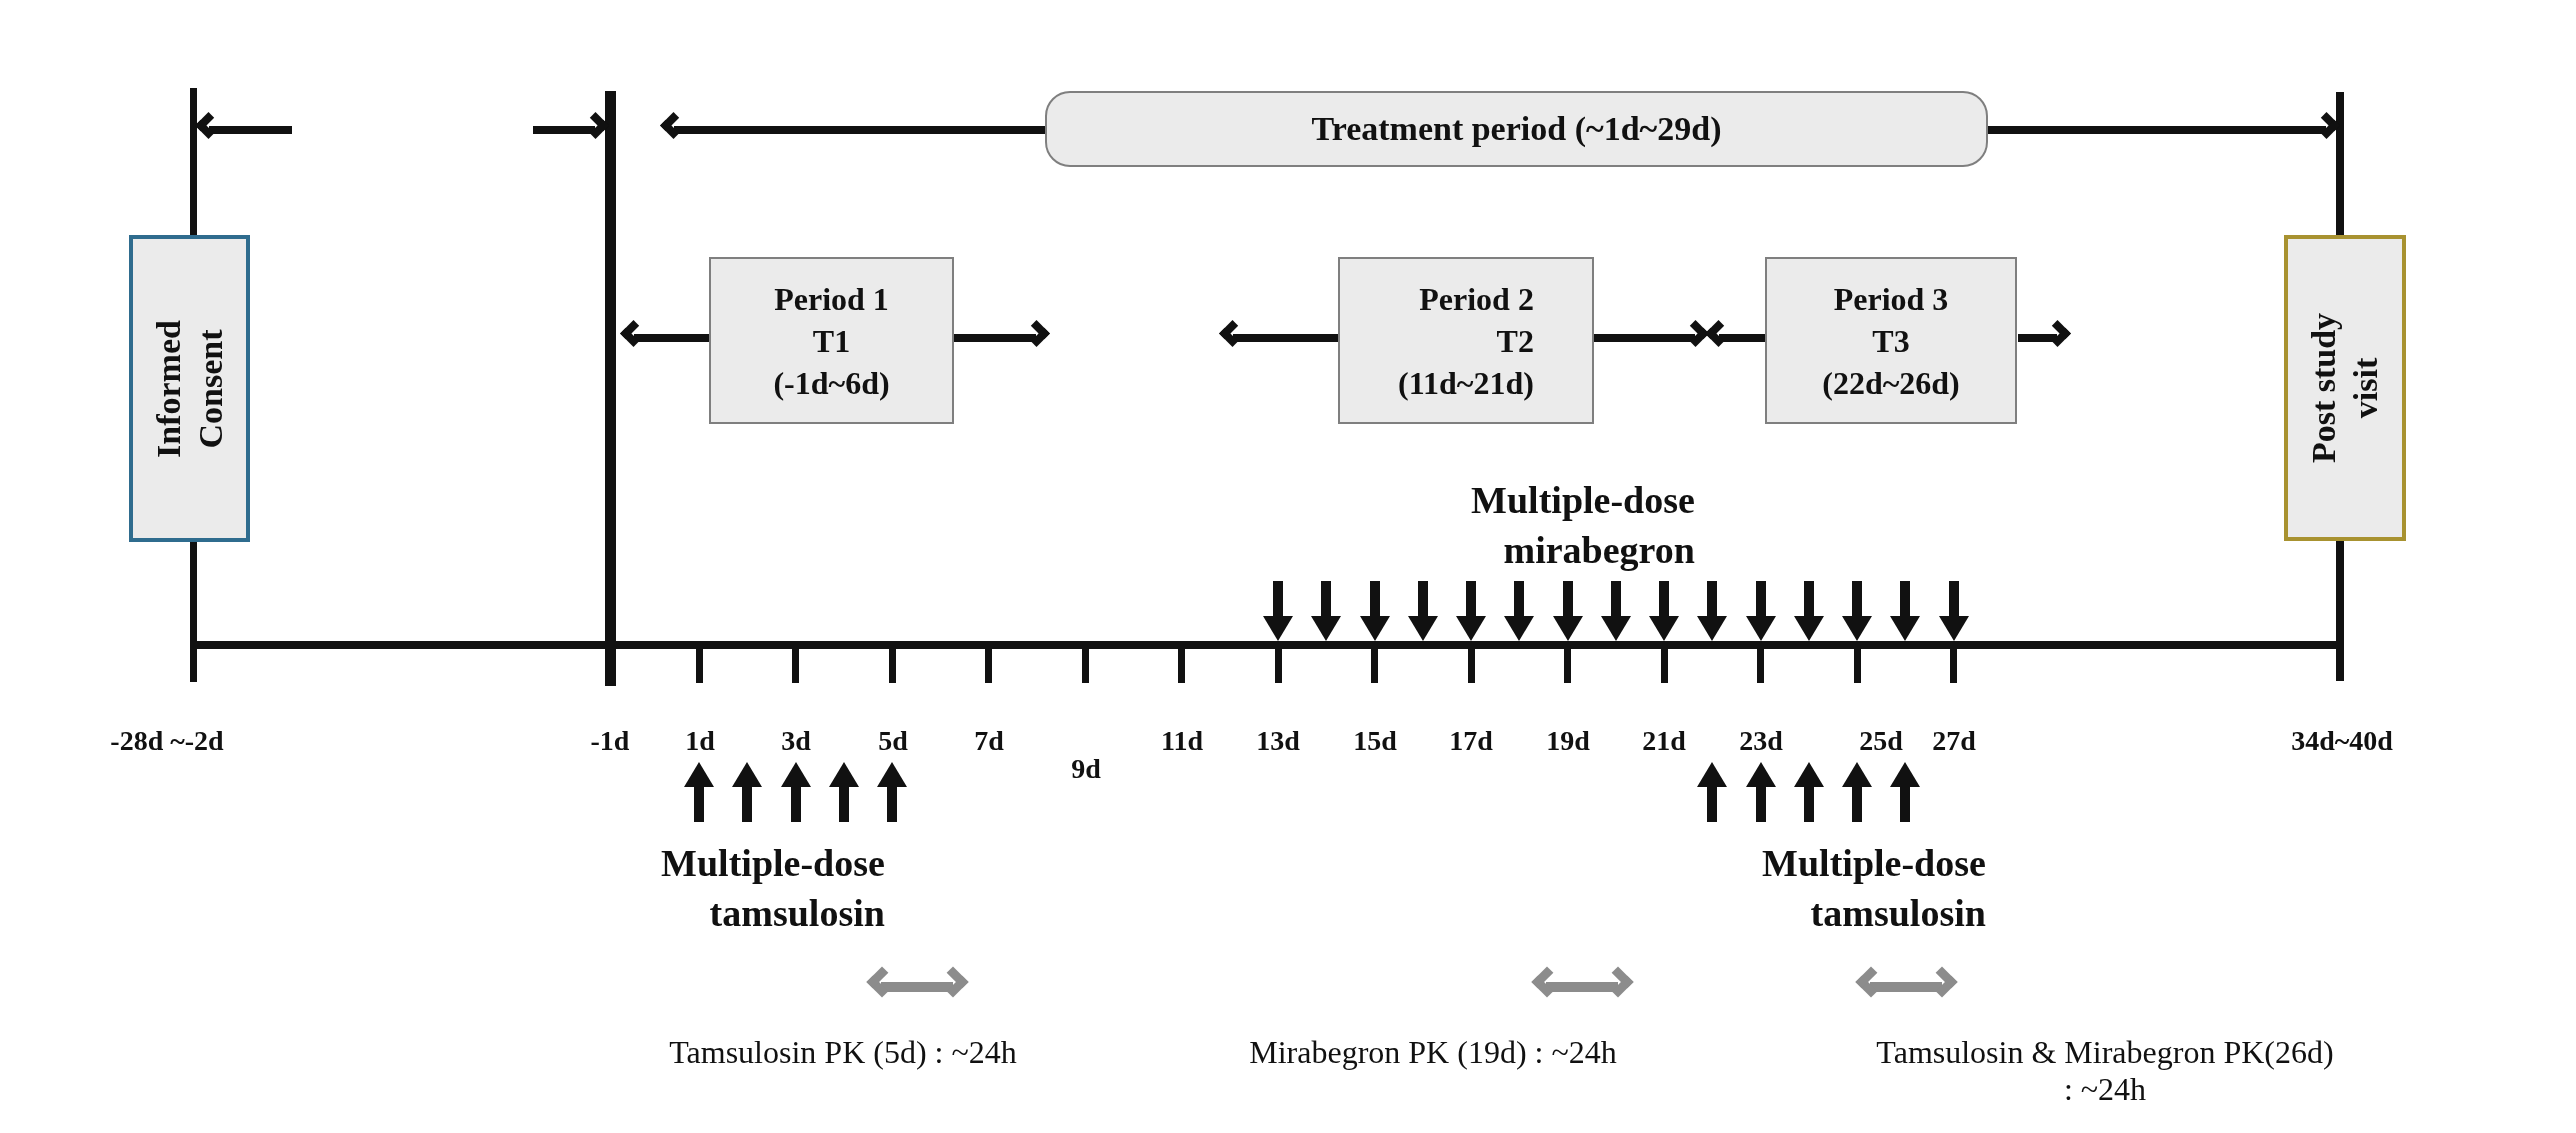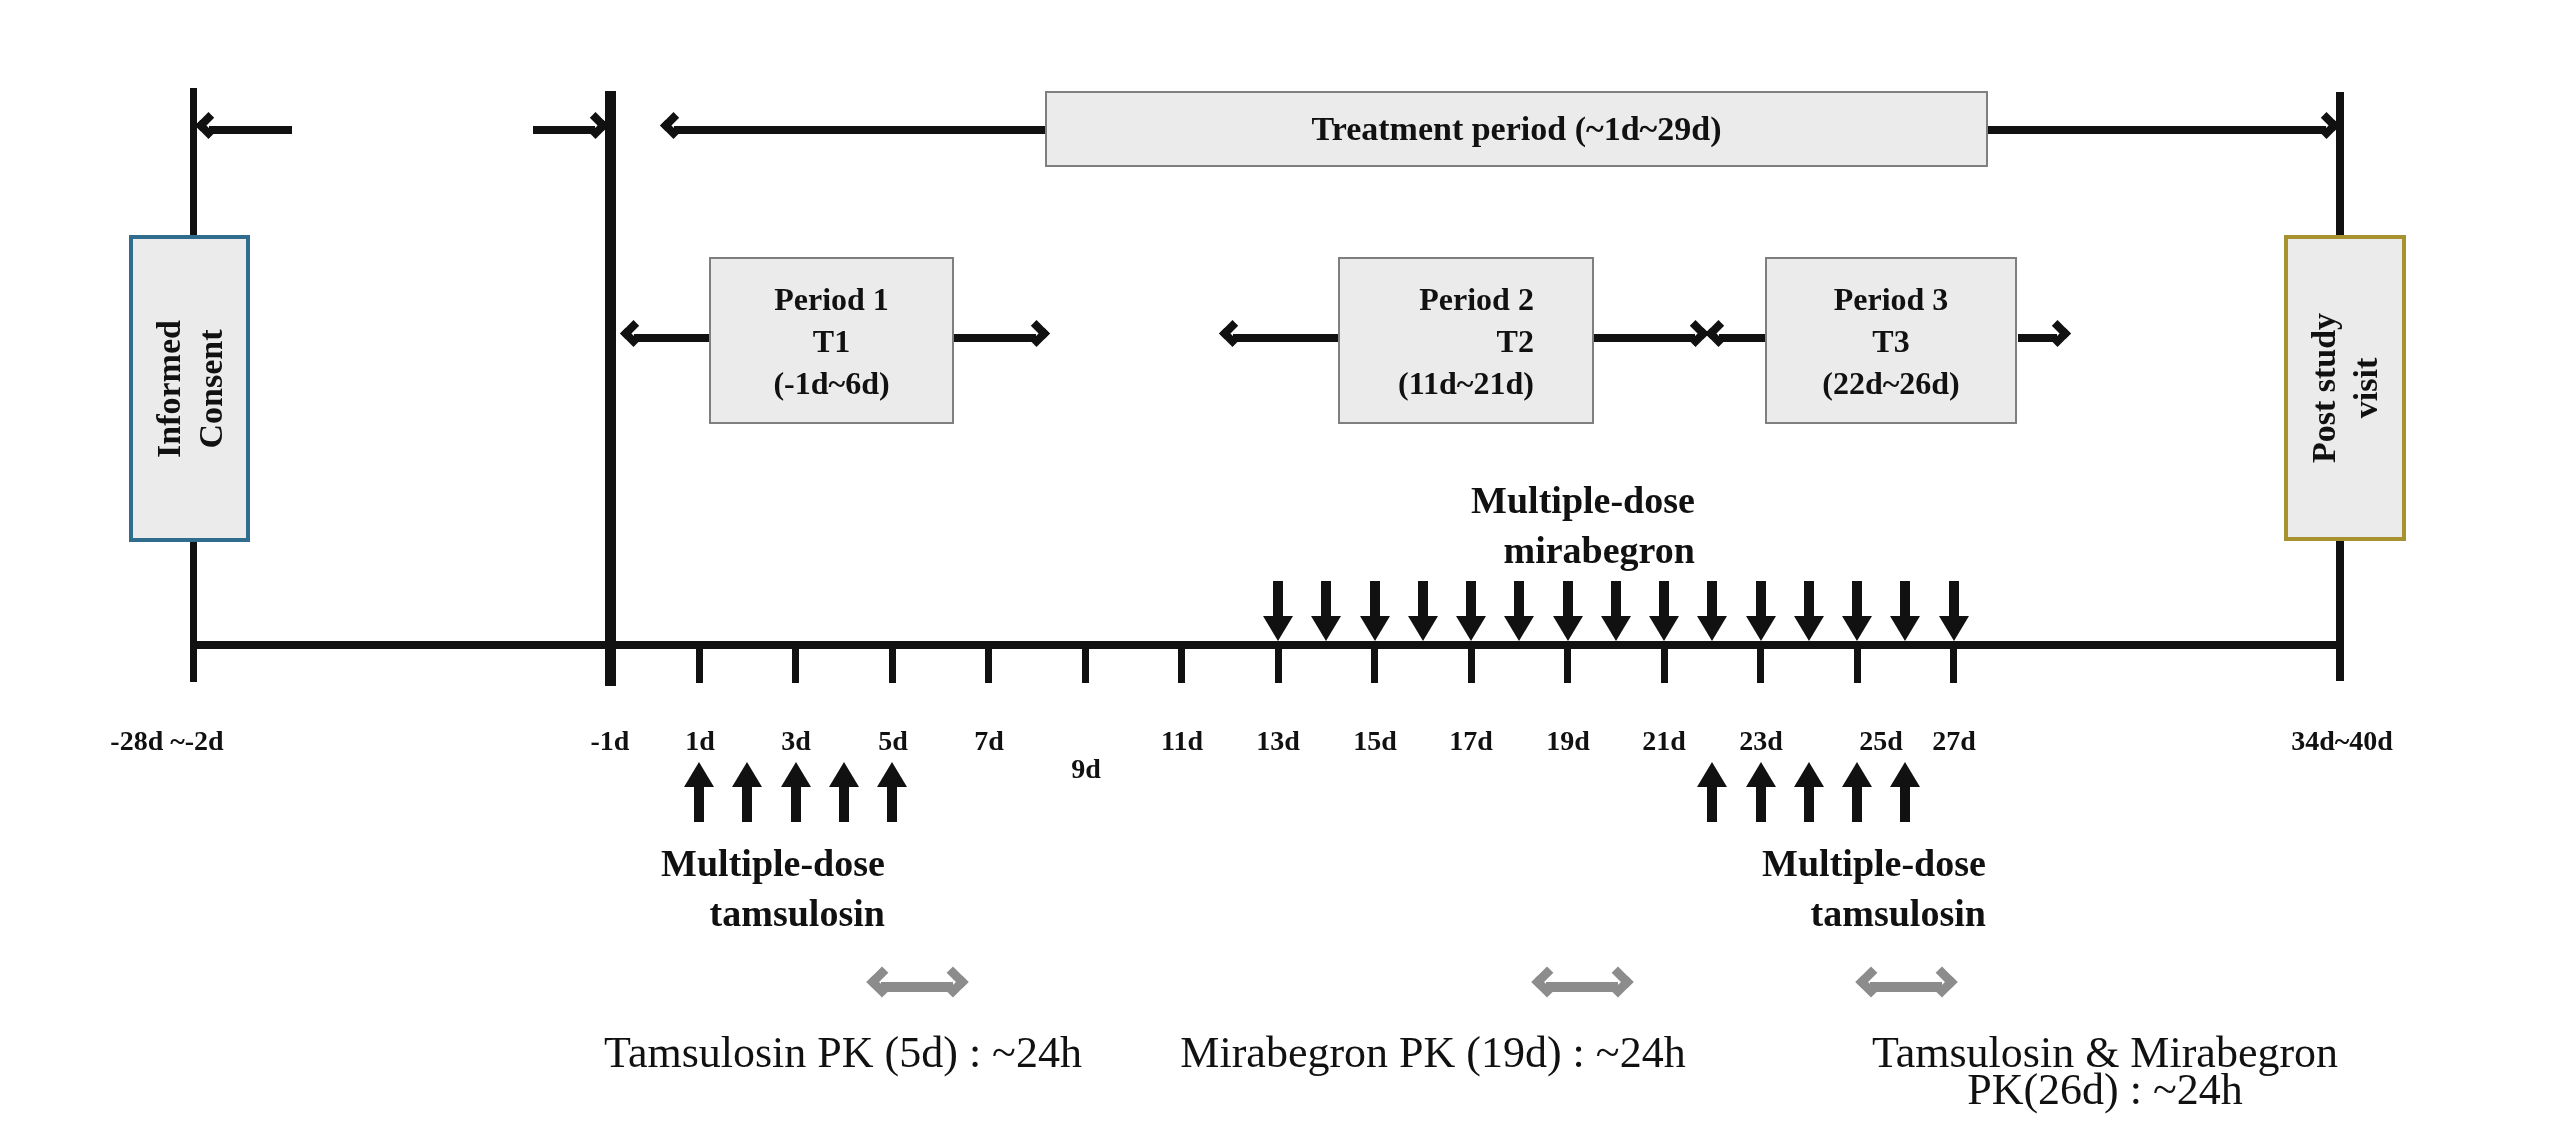--- a/index.html
+++ b/index.html
@@ -45,21 +45,21 @@
   .dose.dn .head{top:35px;border-top:25px solid var(--ink);}
   .dose.up .stem{top:22px;height:38px;}
   .dose.up .head{top:0;border-bottom:25px solid var(--ink);}
   
   .garrow{position:absolute;width:96px;height:42px;}
   .garrow .gbar{position:absolute;left:11.7px;right:11.7px;top:16px;height:10.2px;background:var(--gray);}
   .garrow .gchev{position:absolute;width:22px;height:22px;border-left:9.5px solid var(--gray);border-bottom:9.5px solid var(--gray);top:5.1px;}
   .garrow .gchev.l{left:1.5px;transform:rotate(45deg);}
   .garrow .gchev.r{right:1.5px;transform:rotate(-135deg);}
   .doselabel{position:absolute;transform:translateX(-50%);font-weight:bold;font-size:38px;line-height:50px;text-align:right;}
-  .pklabel{position:absolute;transform:translateX(-50%);font-size:44px;line-height:37px;text-align:center;font-weight:normal;}
+  .pklabel{position:absolute;transform:translateX(-50%);font-size:32px;line-height:37px;text-align:center;font-weight:normal;}
 </style>
 </head>
 <body>
 
 <div id="canvas">
 
   <div class="hline" style="left:193px;top:641px;width:2149px;height:8px;"></div>
   <div class="vline" style="left:190px;top:88px;width:6.6px;height:594px;"></div>
   <div class="vline" style="left:605px;top:91px;width:11px;height:595px;"></div>
   <div class="vline" style="left:2336px;top:92px;width:8px;height:589px;"></div>
@@ -74,21 +74,21 @@
   </div>
 
   <div class="harrow" style="left:674px;top:130px;width:371px;">
     <div class="bar"></div>
     <span class="chev l"></span>
   </div>
   <div class="harrow" style="left:1988px;top:130px;width:338px;">
     <div class="bar"></div>
     <span class="chev r"></span>
   </div>
-  <div class="gbox" style="left:1045px;top:91px;width:943px;height:76px;font-size:34px;">Treatment period (~1d~29d)</div>
+  <div class="gbox" style="left:1045px;top:91px;width:943px;height:76px;font-size:34px;border-radius:25px;">Treatment period (~1d~29d)</div>
 
   <div class="harrow" style="left:634px;top:338px;width:75px;">
     <div class="bar"></div>
       <span class="chev l"></span>
   </div>
   <div class="harrow" style="left:954px;top:338px;width:82px;">
     <div class="bar"></div>
       <span class="chev r"></span>
   </div>
   <div class="harrow" style="left:1233px;top:338px;width:105px;">

